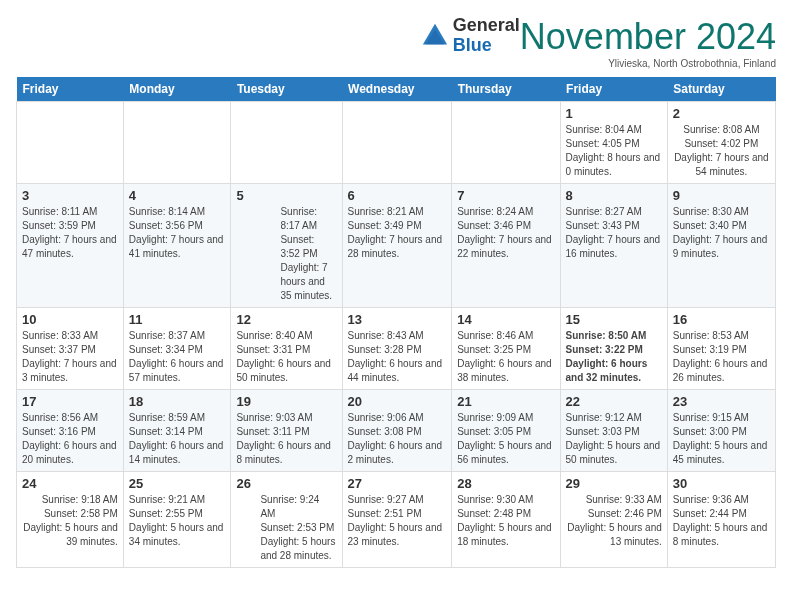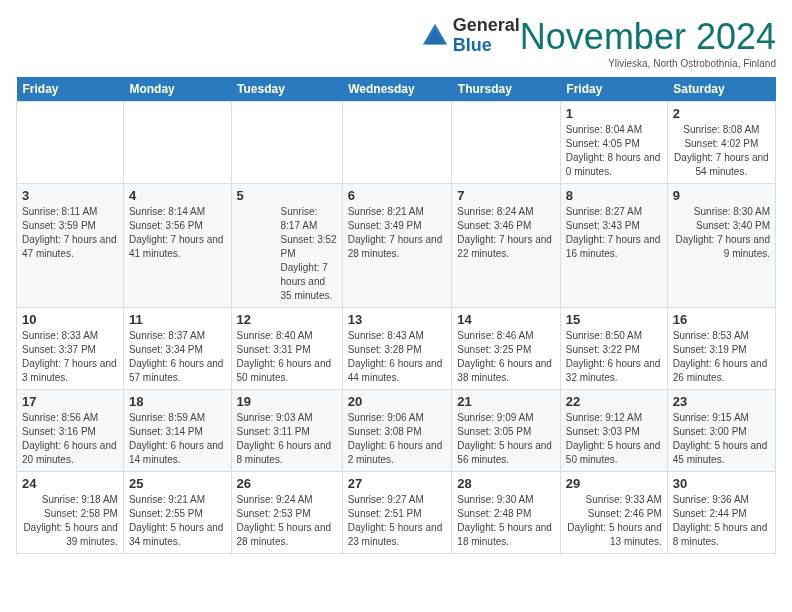--- a/index.html
+++ b/index.html
@@ -168,21 +168,21 @@
 Daylight: 7 hours and 22 minutes.</div>
         </td>
         <td>
           <span class="day-number">8</span>
           <div class="day-info" style="white-space: pre-line;">Sunrise: 8:27 AM
 Sunset: 3:43 PM
 Daylight: 7 hours and 16 minutes.</div>
         </td>
         <td>
           <span class="day-number">9</span>
-          <div class="day-info" style="white-space: pre-line; text-align: right;">Sunrise: 8:30 AM
+          <div class="day-info" style="white-space: pre-line;">Sunrise: 8:30 AM
 Sunset: 3:40 PM
 Daylight: 7 hours and 9 minutes.</div>
         </td>
       </tr>
       <tr>
         <td>
           <span class="day-number">10</span>
           <div class="day-info" style="white-space: pre-line;">Sunrise: 8:33 AM
 Sunset: 3:37 PM
 Daylight: 7 hours and 3 minutes.</div>
@@ -206,21 +206,21 @@
 Daylight: 6 hours and 44 minutes.</div>
         </td>
         <td>
           <span class="day-number">14</span>
           <div class="day-info" style="white-space: pre-line;">Sunrise: 8:46 AM
 Sunset: 3:25 PM
 Daylight: 6 hours and 38 minutes.</div>
         </td>
         <td>
           <span class="day-number">15</span>
-          <div class="day-info" style="white-space: pre-line;">Sunrise: 8:50 AM
+          <div class="day-info" style="white-space: pre-line; font-weight: bold;">Sunrise: 8:50 AM
 Sunset: 3:22 PM
 Daylight: 6 hours and 32 minutes.</div>
         </td>
         <td>
           <span class="day-number">16</span>
           <div class="day-info" style="white-space: pre-line;">Sunrise: 8:53 AM
 Sunset: 3:19 PM
 Daylight: 6 hours and 26 minutes.</div>
         </td>
       </tr>
@@ -276,21 +276,21 @@
 Daylight: 5 hours and 39 minutes.</div>
         </td>
         <td>
           <span class="day-number">25</span>
           <div class="day-info" style="white-space: pre-line;">Sunrise: 9:21 AM
 Sunset: 2:55 PM
 Daylight: 5 hours and 34 minutes.</div>
         </td>
         <td>
           <span class="day-number">26</span>
-          <div class="day-info" style="white-space: pre-line;">Sunrise: 9:24 AM
+          <div class="day-info" style="white-space: pre-line; margin-left: 24px;">Sunrise: 9:24 AM
 Sunset: 2:53 PM
 Daylight: 5 hours and 28 minutes.</div>
         </td>
         <td>
           <span class="day-number">27</span>
           <div class="day-info" style="white-space: pre-line;">Sunrise: 9:27 AM
 Sunset: 2:51 PM
 Daylight: 5 hours and 23 minutes.</div>
         </td>
         <td>

